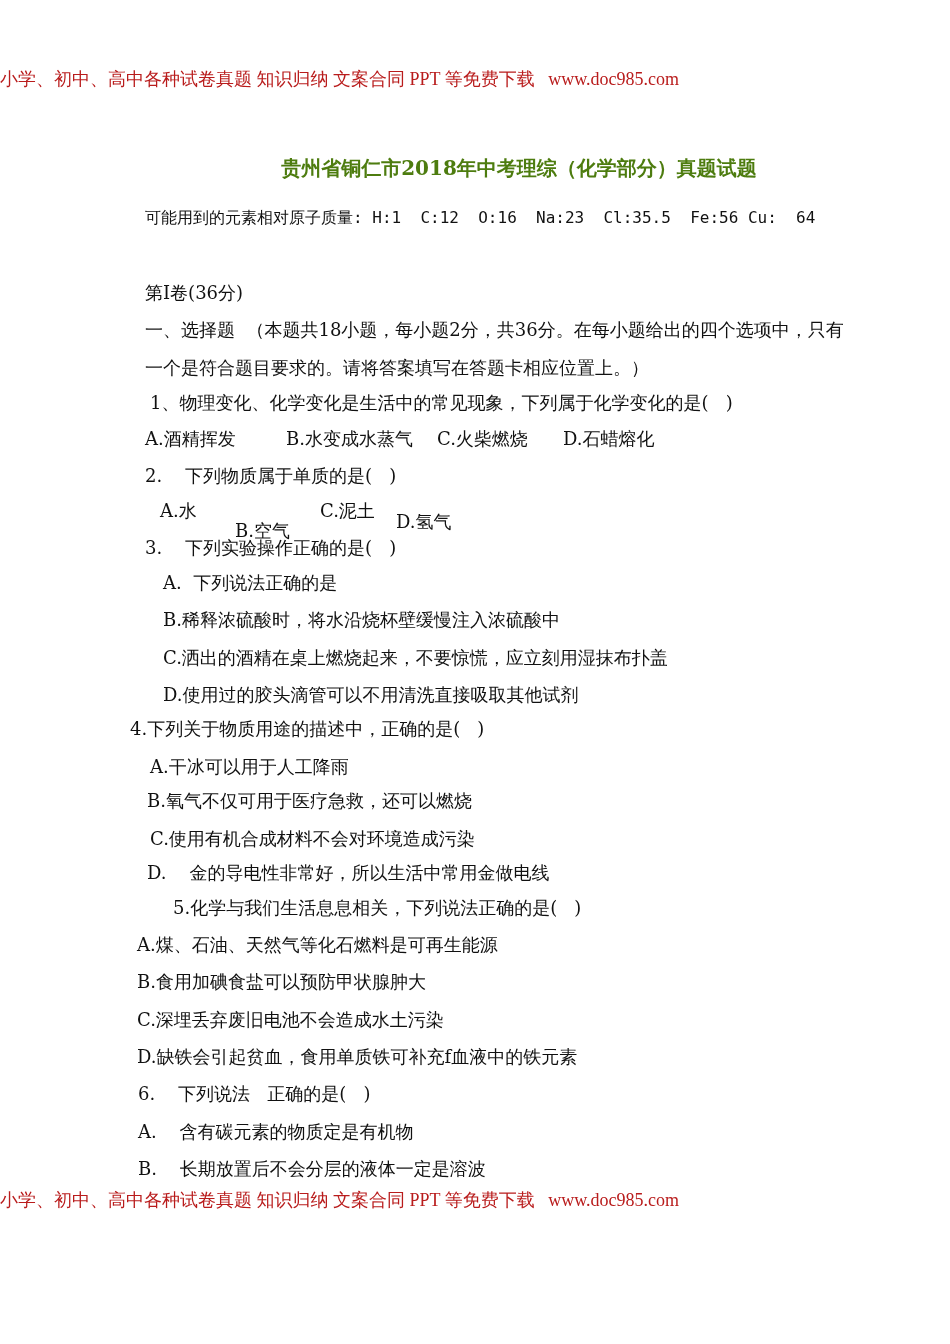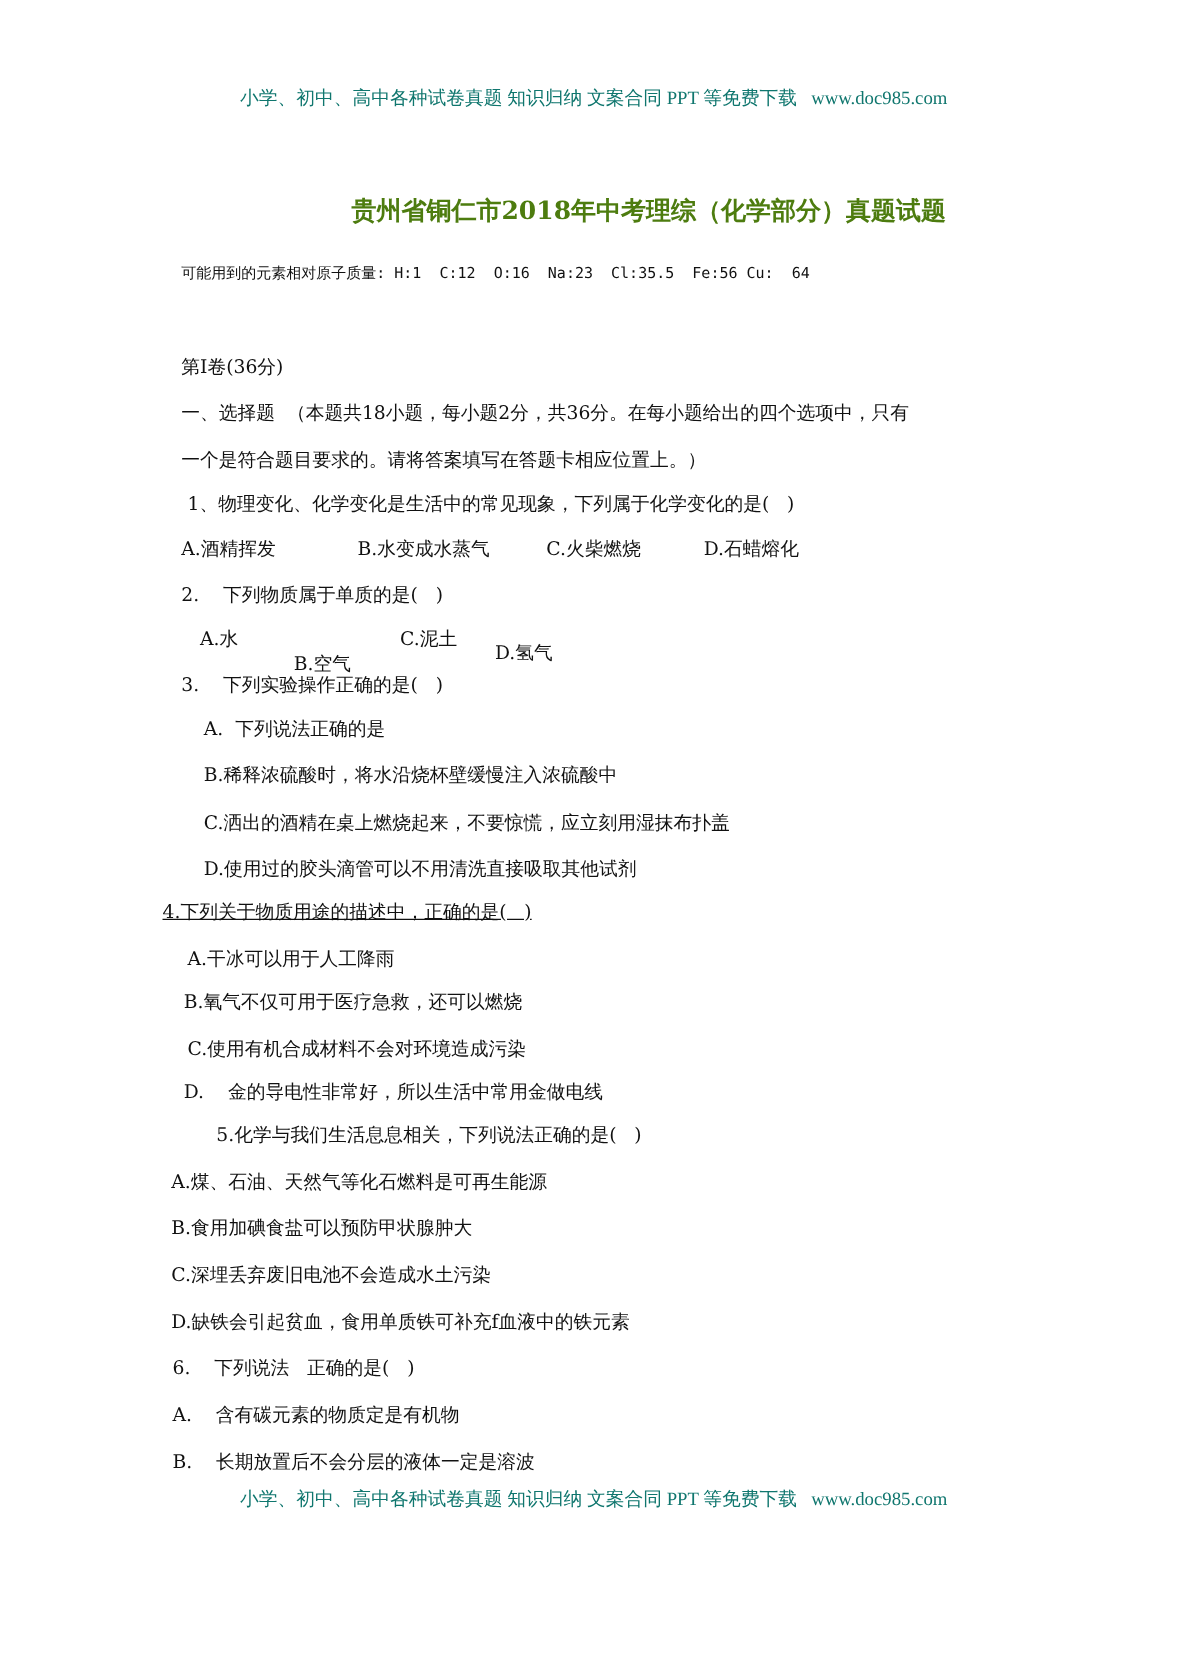--- a/index.html
+++ b/index.html
@@ -1,21 +1,21 @@
 <!DOCTYPE html>
 <html><head>
 <meta charset="utf-8">
 <style>
   html, body { margin: 0; padding: 0; background: #ffffff; }
   body { width: 950px; height: 1344px; position: relative; overflow: hidden;
          font-family: "DejaVu Serif", "Liberation Serif", serif; color: #111; }
-  .line { position: absolute; white-space: pre; font-size: 15px; line-height: 20px; }
-  .banner { font-family: "Liberation Serif", "DejaVu Serif", serif; font-size: 15px; color: #0f766e; left: 0; width: 950px; text-align: center; }
+  .line { position: absolute; white-space: pre; font-size: 18px; line-height: 20px; }
+  .banner { font-family: "Liberation Serif", "DejaVu Serif", serif; font-size: 18px; color: #b91c1c; left: 0; width: 950px; }
   .title { left: 0; width: 950px; text-align: center; color: #e8151b; font-size: 20px; font-weight: bold; line-height: 26px; }
-  .mono { font-family: "DejaVu Sans Mono", "Liberation Mono", monospace; font-size: 12px; }
+  .mono { font-family: "DejaVu Sans Mono", "Liberation Mono", monospace; font-size: 16px; }
 </style>
 </head>
 <body>
 
 <div>
 
   <div class="line banner" style="top:69px;">小学、初中、高中各种试卷真题 知识归纳 文案合同 PPT 等免费下载   www.doc985.com</div>
 
   <div class="line title" style="top: 155px; color: #4d7c0f; padding-left: 44px;">贵州省铜仁市2018年中考理综（化学部分）真题试题</div>
 
@@ -43,21 +43,21 @@
 
   <div>
     <div class="line" style="left:145px; top:538px;">3.    下列实验操作正确的是(   )</div>
     <div class="line" style="left:163px; top:573px;">A.  下列说法正确的是</div>
     <div class="line" style="left:163px; top:610px;">B.稀释浓硫酸时，将水沿烧杯壁缓慢注入浓硫酸中</div>
     <div class="line" style="left:163px; top:648px;">C.洒出的酒精在桌上燃烧起来，不要惊慌，应立刻用湿抹布扑盖</div>
     <div class="line" style="left:163px; top:685px;">D.使用过的胶头滴管可以不用清洗直接吸取其他试剂</div>
   </div>
 
   <div>
-    <div class="line" style="left:130px; top:719px;text-decoration:underline;">4.下列关于物质用途的描述中，正确的是(   )</div>
+    <div class="line" style="left:130px; top:719px;">4.下列关于物质用途的描述中，正确的是(   )</div>
     <div class="line" style="left:150px; top:757px;">A.干冰可以用于人工降雨</div>
     <div class="line" style="left:147px; top:791px;">B.氧气不仅可用于医疗急救，还可以燃烧</div>
     <div class="line" style="left:150px; top:829px;">C.使用有机合成材料不会对环境造成污染</div>
     <div class="line" style="left:147px; top:863px;">D.    金的导电性非常好，所以生活中常用金做电线</div>
   </div>
 
   <div>
     <div class="line" style="left:130px; top:898px;margin-left:43px;">5.化学与我们生活息息相关，下列说法正确的是(   )</div>
     <div class="line" style="left:137px; top:935px;">A.煤、石油、天然气等化石燃料是可再生能源</div>
     <div class="line" style="left:137px; top:972px;">B.食用加碘食盐可以预防甲状腺肿大</div>

